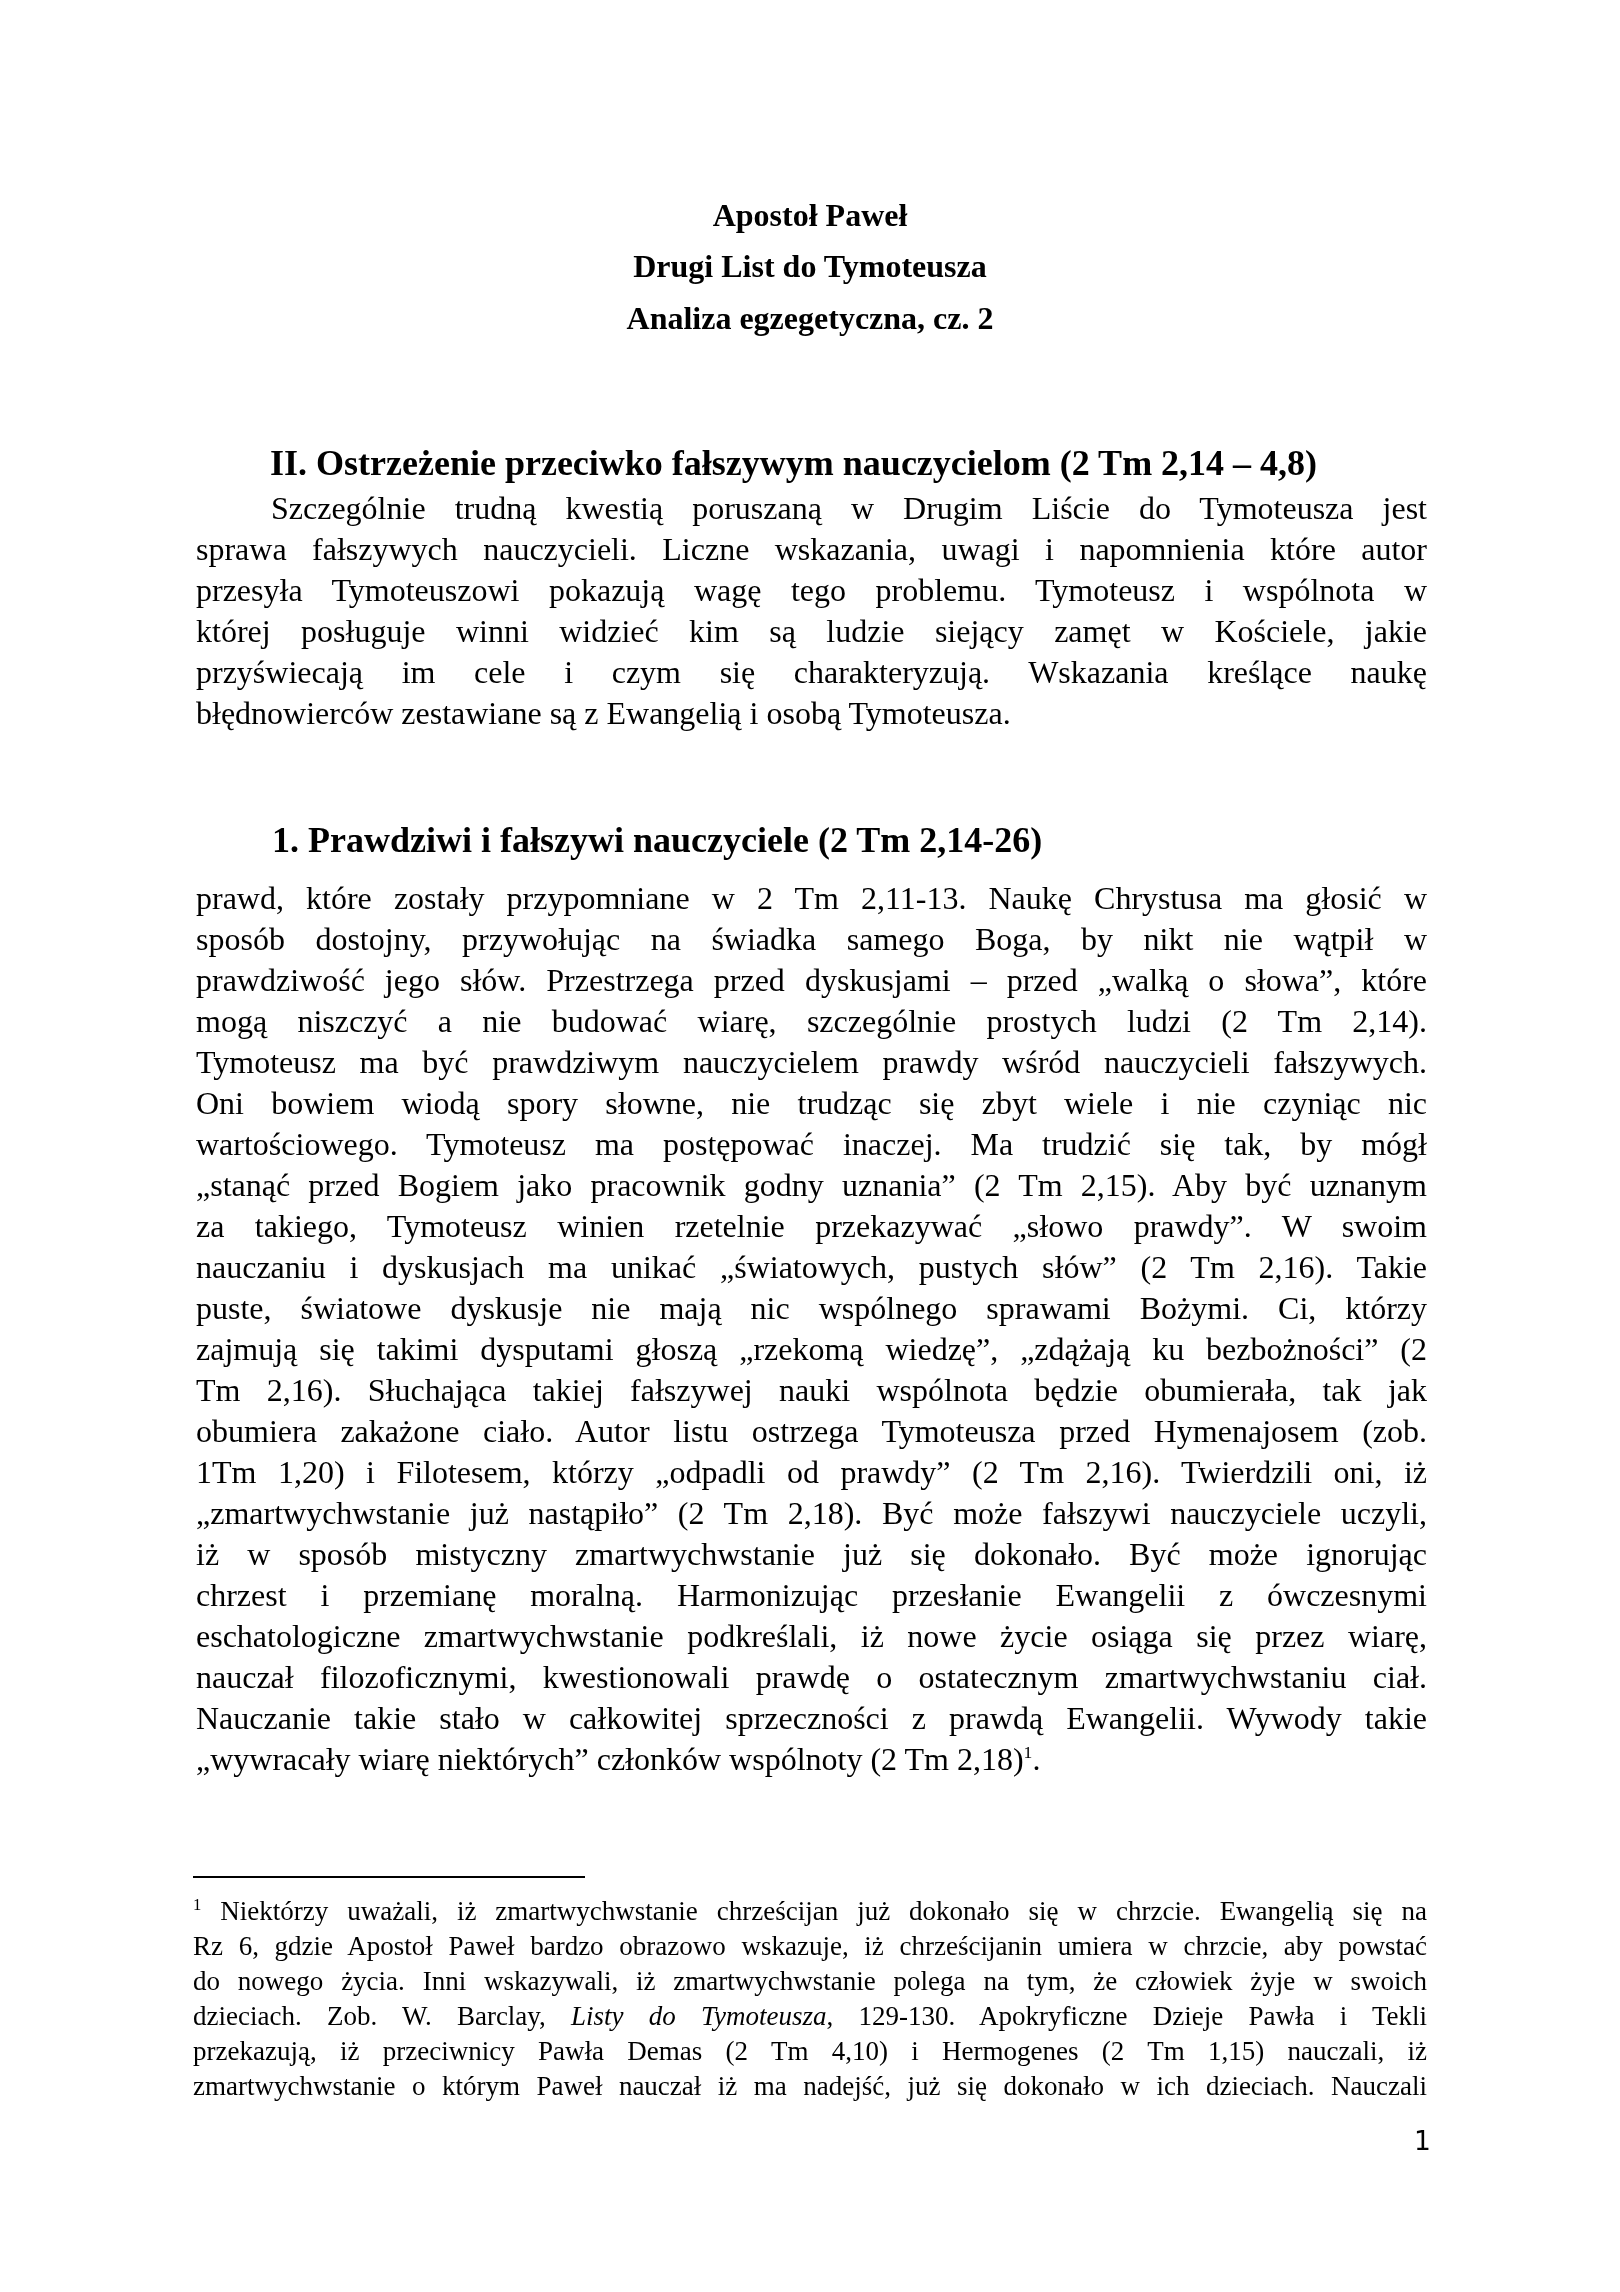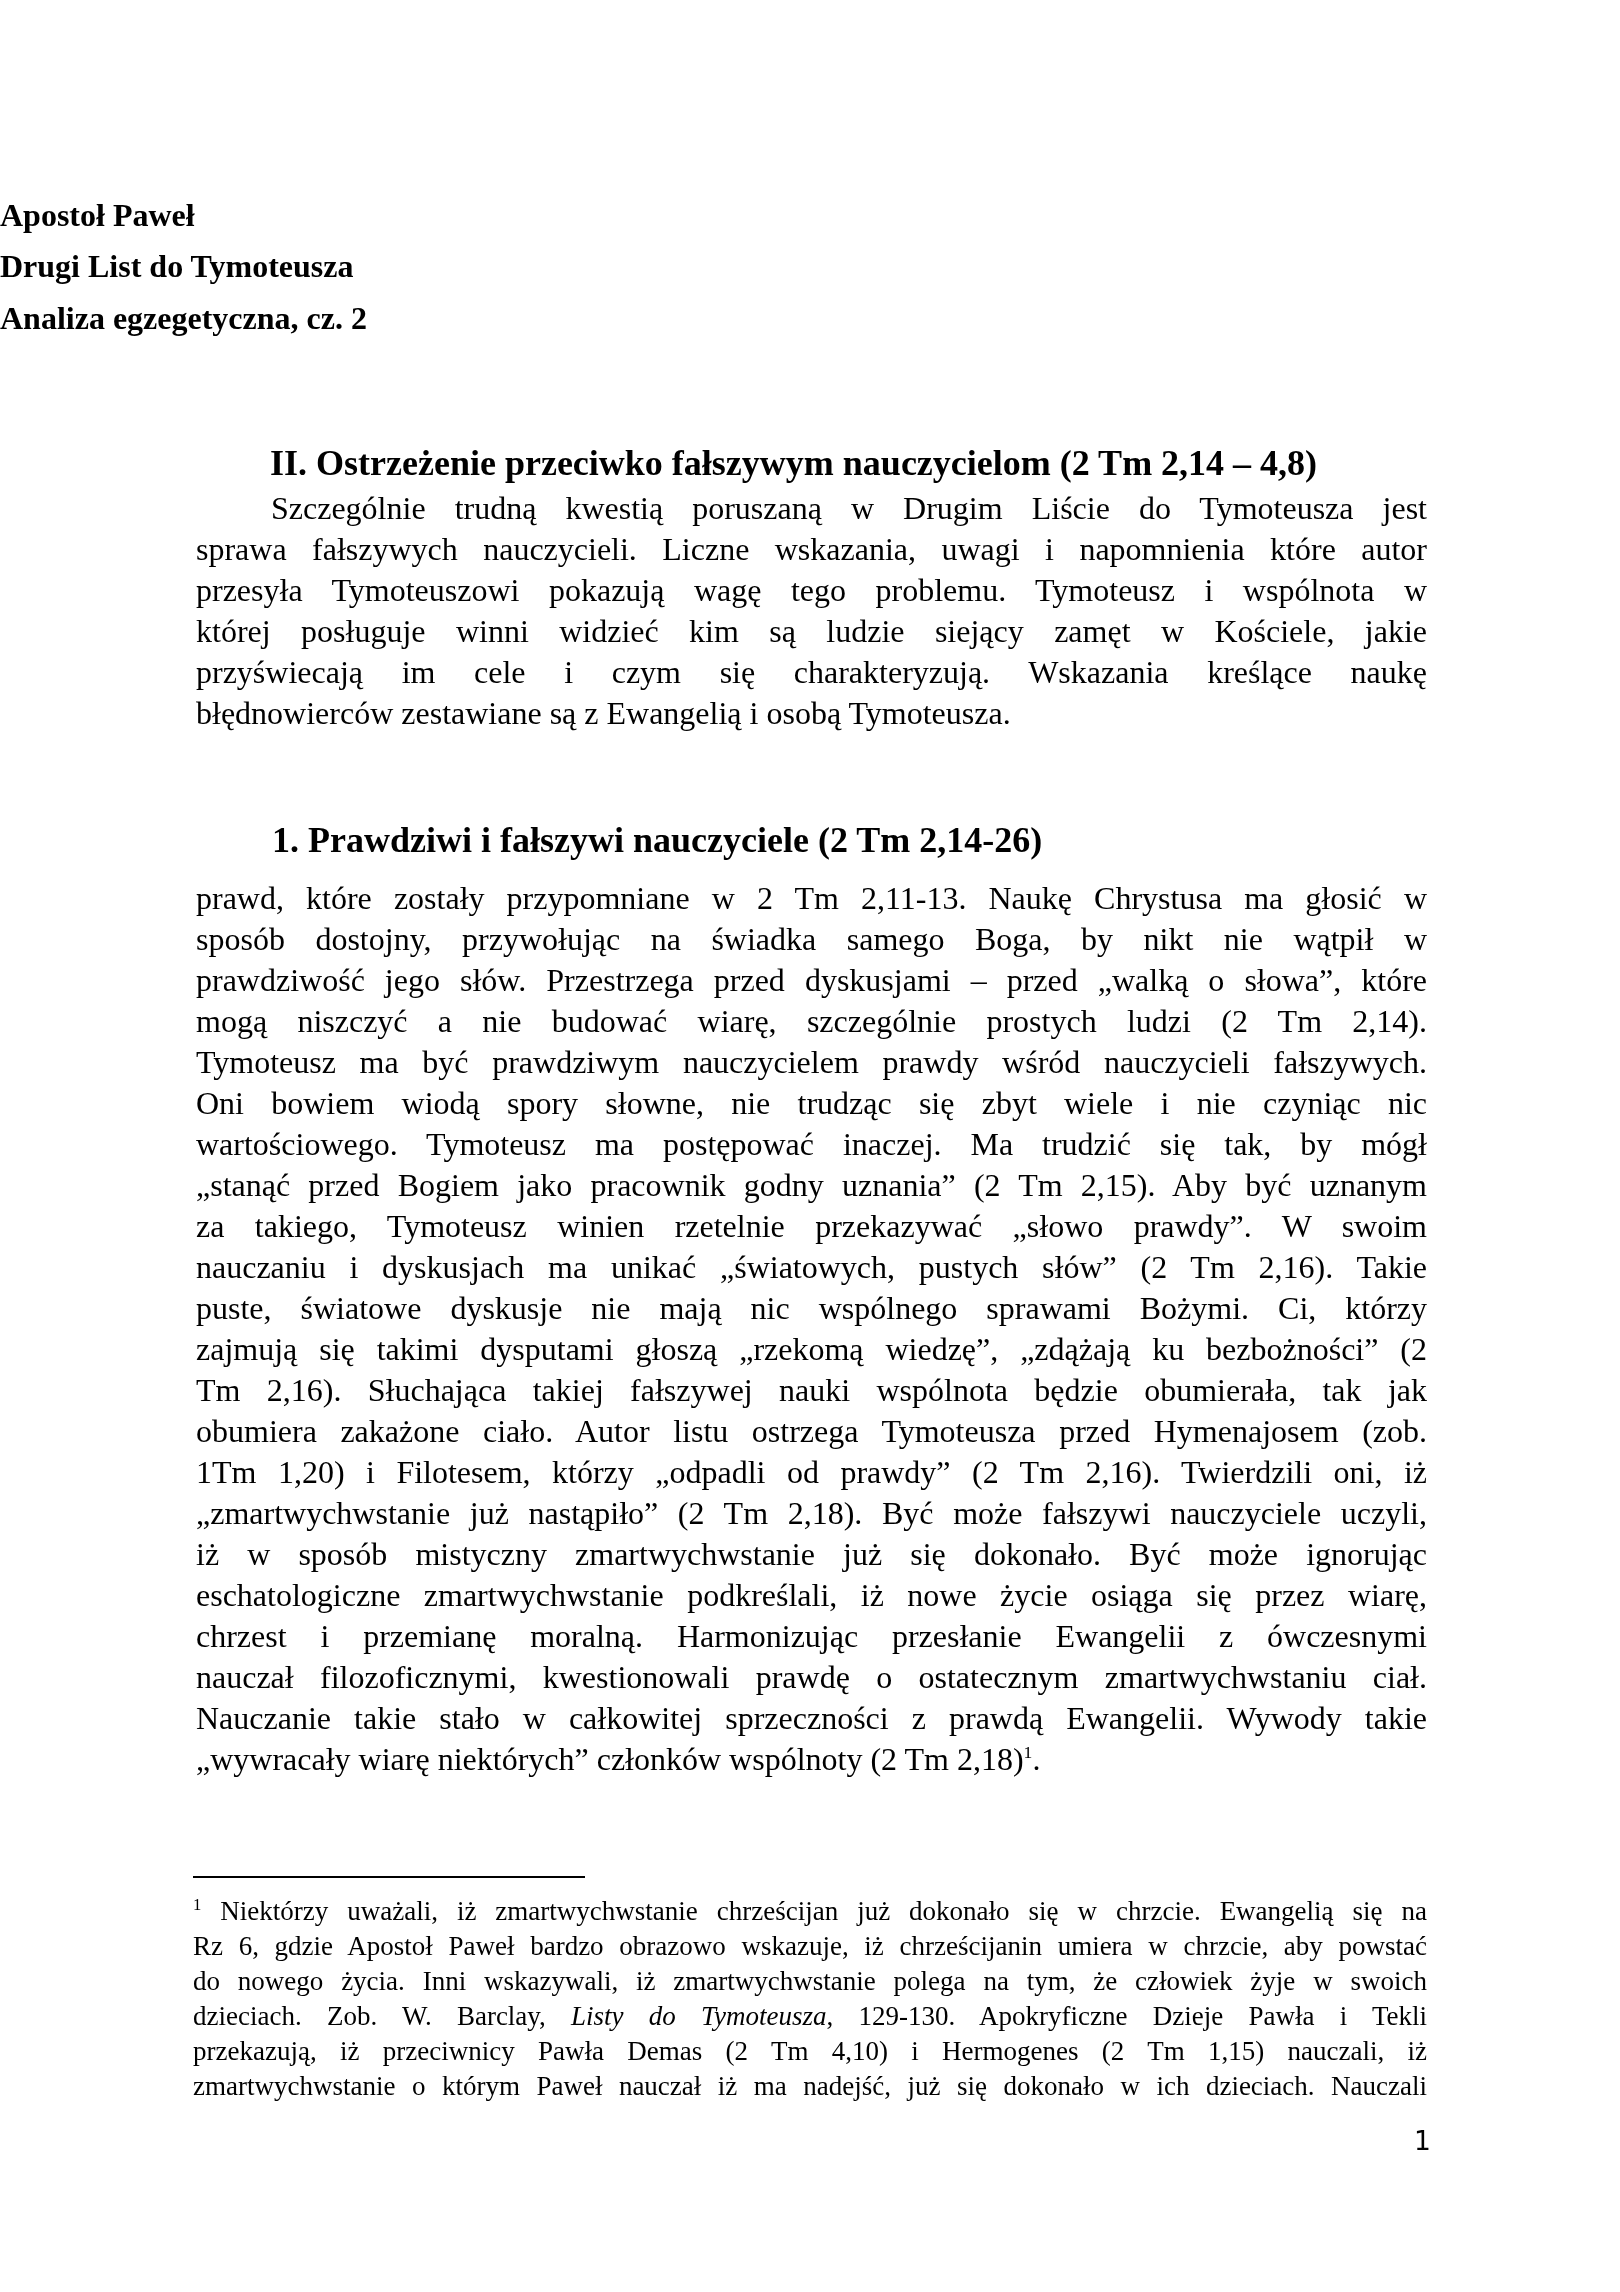--- a/index.html
+++ b/index.html
@@ -1,19 +1,19 @@
 <!DOCTYPE html>
 <html><head>
 <meta charset="utf-8">
 <style>
   html, body { margin: 0; padding: 0; background: #ffffff; }
   body { width: 1620px; height: 2293px; position: relative; overflow: hidden; }
   .page { position: absolute; left: 0; top: 0; width: 1620px; height: 2293px; background: #ffffff; color: #000000;
           font-family: "Liberation Serif", "DejaVu Serif", serif; }
-  .title { position: absolute; left: 0; width: 1620px; text-align: left; font-weight: bold; font-size: 32px; line-height: 39px; white-space: nowrap; }
+  .title { position: absolute; left: 0; width: 1620px; text-align: center; font-weight: bold; font-size: 32px; line-height: 39px; white-space: nowrap; }
   .heading { position: absolute; font-weight: bold; font-size: 36px; line-height: 39px; white-space: nowrap; }
   .block { position: absolute; left: 196px; width: 1231px; font-size: 32px; }
   .line { display: block; height: 41px; line-height: 41px; white-space: nowrap; text-align: justify; text-align-last: justify; overflow: visible; }
   .line.last { text-align-last: left; }
   .line.indent { padding-left: 75px; }
   .p2 .line { height: 41px; line-height: 41px; }
   .fn-sep { position: absolute; left: 193px; top: 1876px; width: 392px; height: 2px; background: #000; }
   .footnote { position: absolute; left: 193px; width: 1234px; font-size: 27px; }
   .footnote .line { height: 35px; line-height: 35px; }
   sup.fnref { font-size: 17.6px; line-height: 0; vertical-align: 11.8px; }
@@ -53,22 +53,22 @@
     <span class="line">„stanąć przed Bogiem jako pracownik godny uznania” (2 Tm 2,15). Aby być uznanym</span>
     <span class="line">za takiego, Tymoteusz winien rzetelnie przekazywać „słowo prawdy”. W swoim</span>
     <span class="line">nauczaniu i dyskusjach ma unikać „światowych, pustych słów” (2 Tm 2,16). Takie</span>
     <span class="line">puste, światowe dyskusje nie mają nic wspólnego sprawami Bożymi. Ci, którzy</span>
     <span class="line">zajmują się takimi dysputami głoszą „rzekomą wiedzę”, „zdążają ku bezbożności” (2</span>
     <span class="line">Tm 2,16). Słuchająca takiej fałszywej nauki wspólnota będzie obumierała, tak jak</span>
     <span class="line">obumiera zakażone ciało. Autor listu ostrzega Tymoteusza przed Hymenajosem (zob.</span>
     <span class="line">1Tm 1,20) i Filotesem, którzy „odpadli od prawdy” (2 Tm 2,16). Twierdzili oni, iż</span>
     <span class="line">„zmartwychwstanie już nastąpiło” (2 Tm 2,18). Być może fałszywi nauczyciele uczyli,</span>
     <span class="line">iż w sposób mistyczny zmartwychwstanie już się dokonało. Być może ignorując</span>
+    <span class="line">chrzest i przemianę moralną. Harmonizując przesłanie Ewangelii z ówczesnymi</span>
     <span class="line">eschatologiczne zmartwychwstanie podkreślali, iż nowe życie osiąga się przez wiarę,</span>
-    <span class="line">chrzest i przemianę moralną. Harmonizując przesłanie Ewangelii z ówczesnymi</span>
     <span class="line">nauczał filozoficznymi, kwestionowali prawdę o ostatecznym zmartwychwstaniu ciał.</span>
     <span class="line">Nauczanie takie stało w całkowitej sprzeczności z prawdą Ewangelii. Wywody takie</span>
     <span class="line last"><span>„wywracały wiarę niektórych” członków wspólnoty (2 Tm 2,18)</span><sup class="fnref">1</sup><span>.</span></span>
   </div>
 
   <div class="fn-sep"></div>
 
   <div class="footnote" style="top:1894px">
     <span class="line"><sup class="fnref" style="font-size:16.7px; vertical-align:9.8px">1</sup><span> Niektórzy uważali, iż zmartwychwstanie chrześcijan już dokonało się w chrzcie. Ewangelią się na</span></span>
     <span class="line">Rz 6, gdzie Apostoł Paweł bardzo obrazowo wskazuje, iż chrześcijanin umiera w chrzcie, aby powstać</span>

